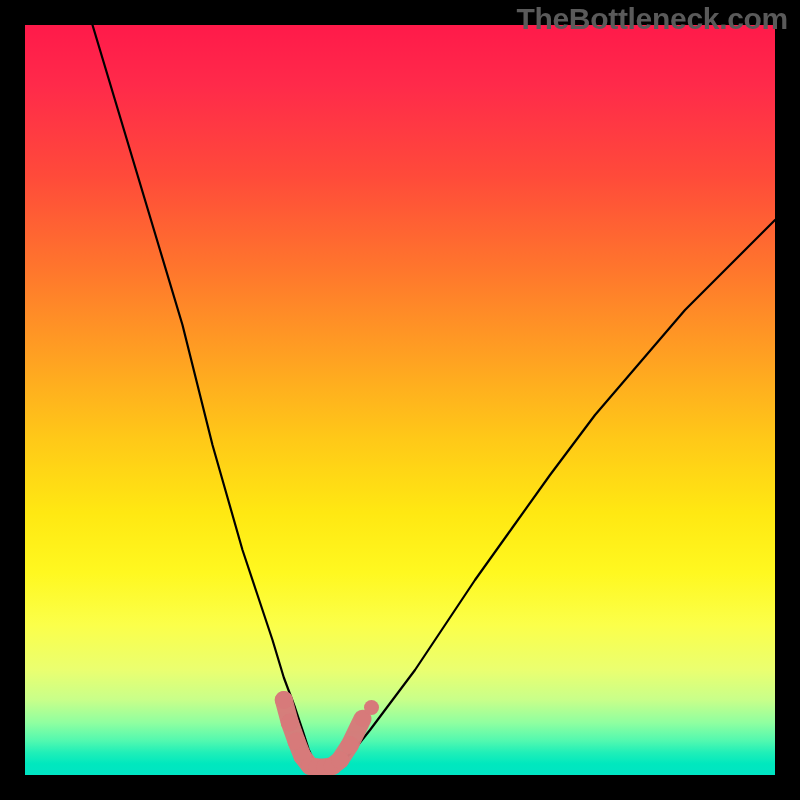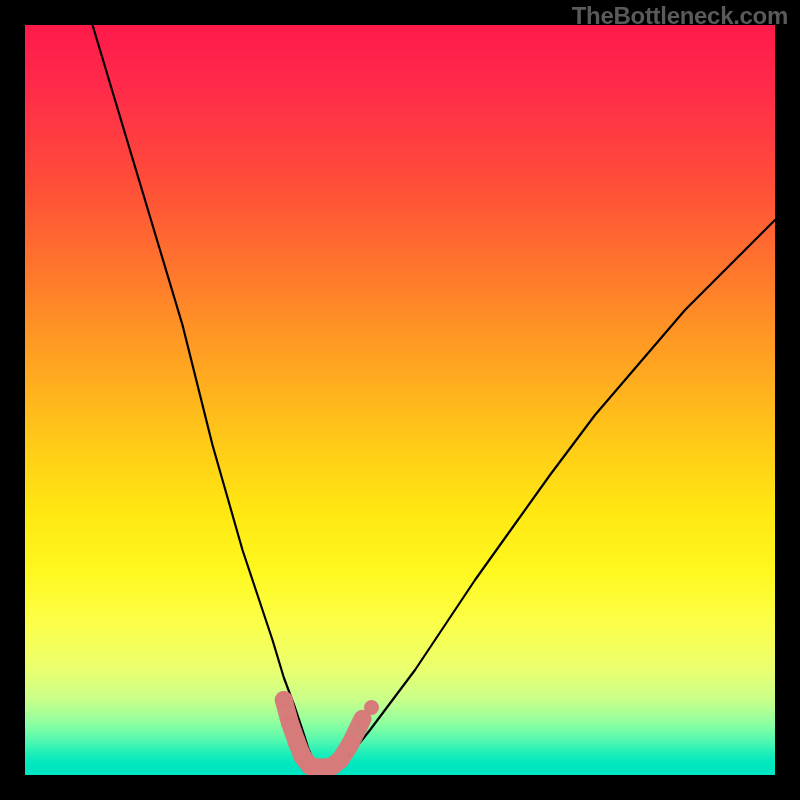--- a/index.html
+++ b/index.html
@@ -56,21 +56,21 @@
     top: 0;
     left: 0;
     width: 100%;
     height: 100%;
   }
   .watermark {
     position: absolute;
     top: 2px;
     right: 12px;
     font-family: Arial, Helvetica, sans-serif;
-    font-size: 24px;
+    font-size: 30px;
     font-weight: 600;
     color: #5a5a5a;
     letter-spacing: -0.3px;
   }
 </style>
 </head>
 <body>
 
 <div class="frame">
   <div class="plot-area">

